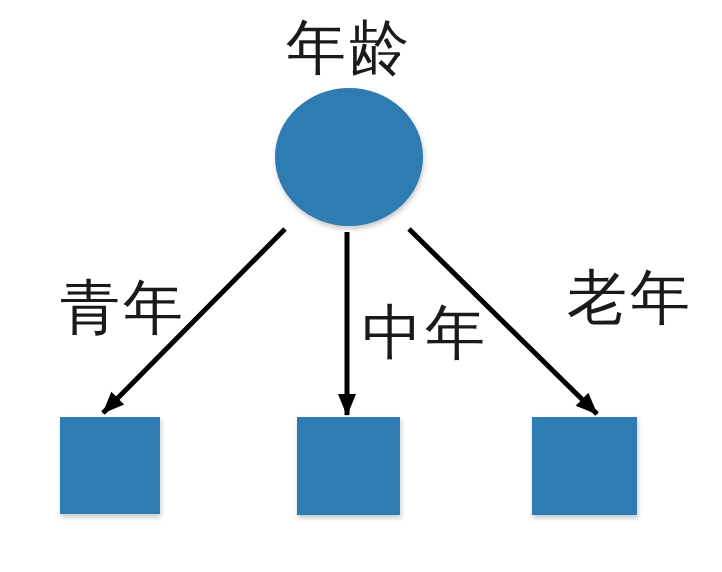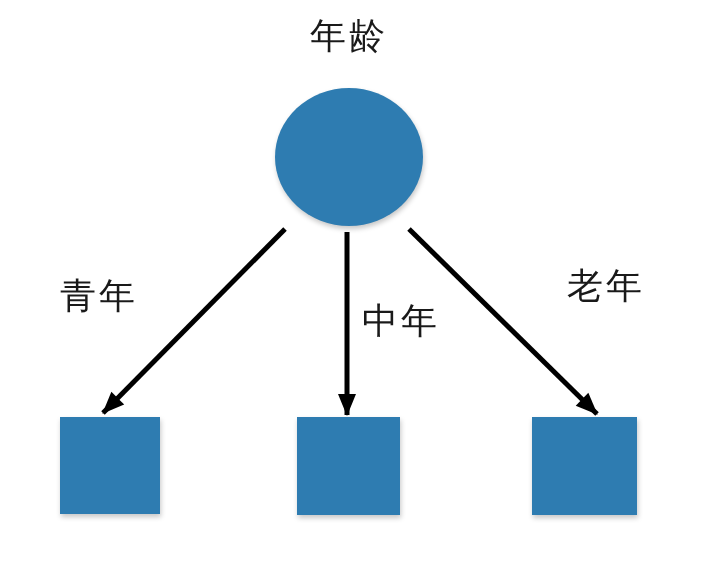--- a/index.html
+++ b/index.html
@@ -11,21 +11,21 @@
   .canvas {
     position: relative;
     width: 722px;
     height: 572px;
     background: #ffffff;
     overflow: hidden;
   }
   .diagram-label {
     position: absolute;
     color: #1a1a1a;
-    font-size: 36px;
+    font-size: 60px;
     font-weight: 400;
     letter-spacing: 3px;
     white-space: nowrap;
     line-height: 1;
   }
   .title-label {
     left: 249px;
     top: 18px;
     width: 200px;
     text-align: center;

